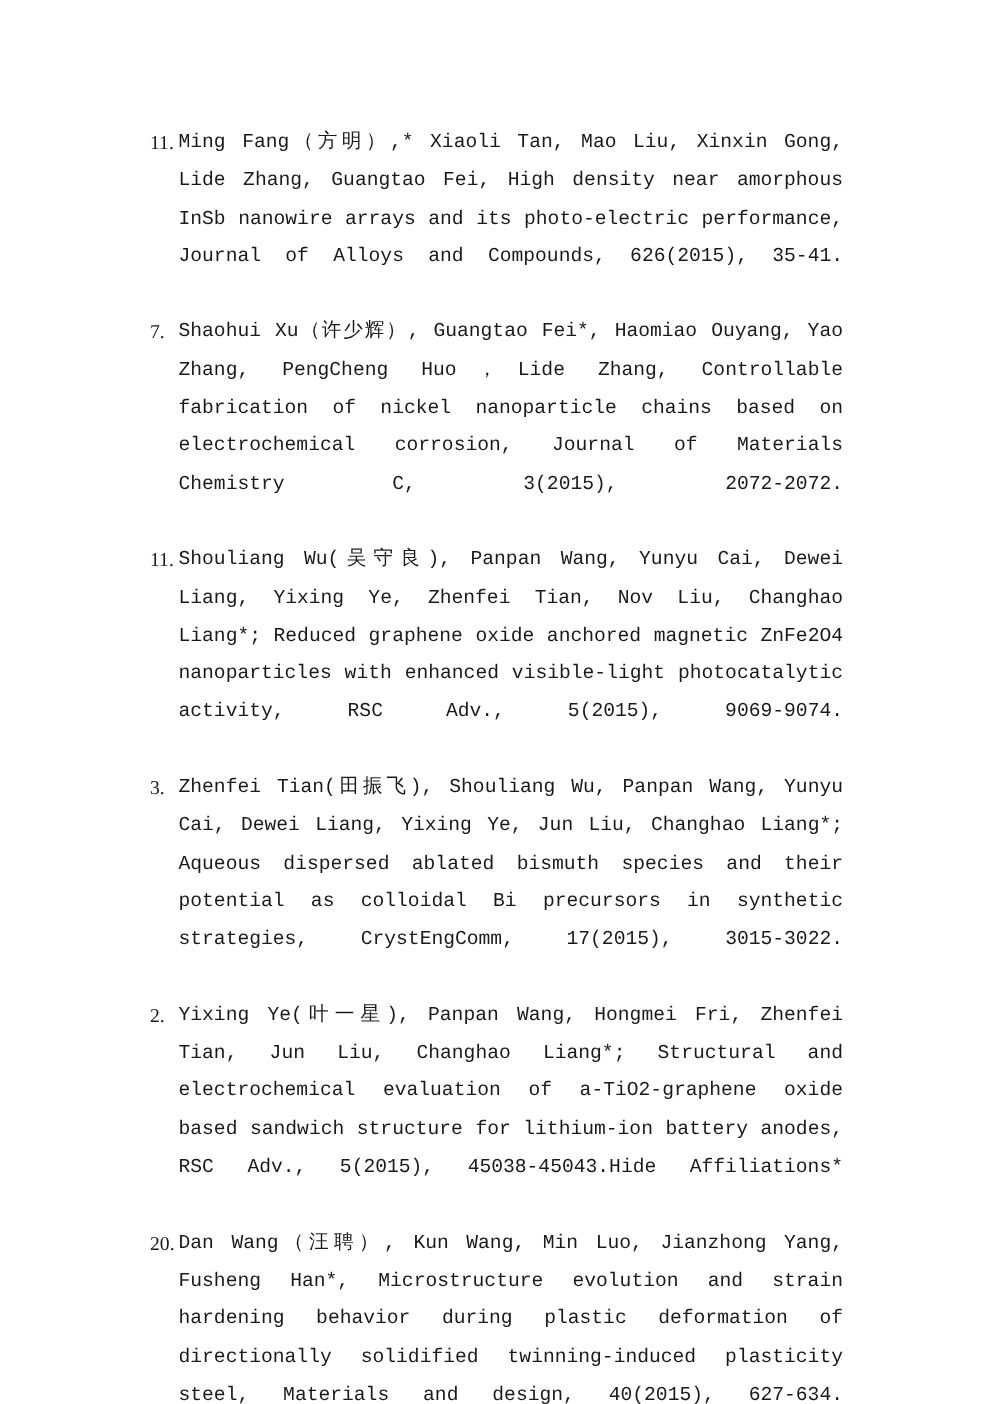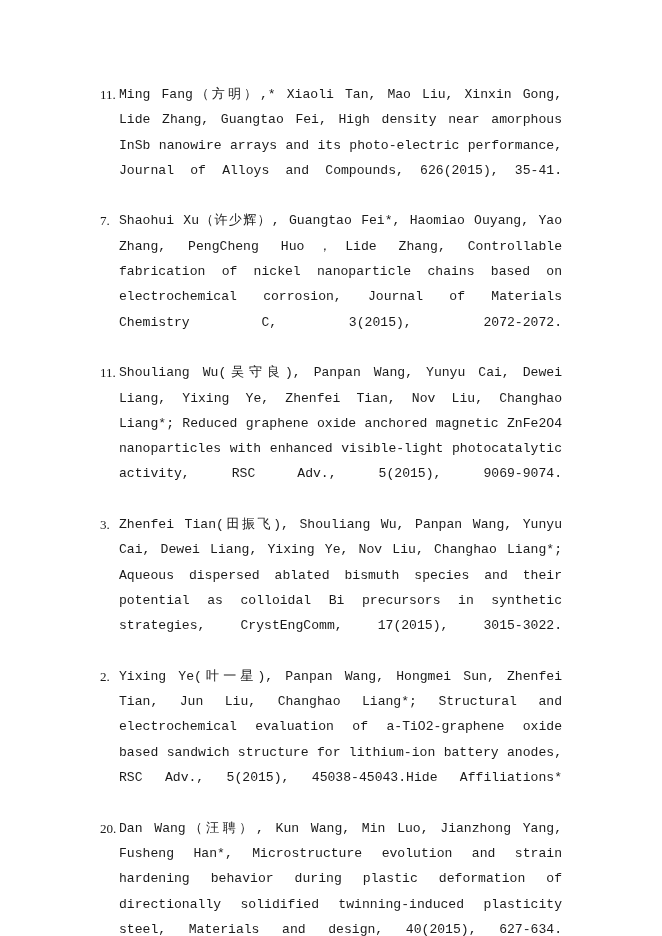--- a/index.html
+++ b/index.html
@@ -77,25 +77,25 @@
       <li class="ref-item">
         <span class="ref-num">7.</span>
         <span class="ref-text">Shaohui Xu（许少辉）, Guangtao Fei*, Haomiao Ouyang, Yao Zhang, PengCheng Huo，Lide Zhang, Controllable fabrication of nickel nanoparticle chains based on electrochemical corrosion, Journal of Materials Chemistry C, 3(2015), 2072-2072.</span>
       </li>
       <li class="ref-item">
         <span class="ref-num">11.</span>
         <span class="ref-text">Shouliang Wu(吴守良), Panpan Wang, Yunyu Cai, Dewei Liang, Yixing Ye, Zhenfei Tian, Nov Liu, Changhao Liang*; Reduced graphene oxide anchored magnetic ZnFe2O4 nanoparticles with enhanced visible-light photocatalytic activity, RSC Adv., 5(2015), 9069-9074.</span>
       </li>
       <li class="ref-item">
         <span class="ref-num">3.</span>
-        <span class="ref-text">Zhenfei Tian(田振飞), Shouliang Wu, Panpan Wang, Yunyu Cai, Dewei Liang, Yixing Ye, Nov Liu, Changhao Liang*; Aqueous dispersed ablated bismuth species and their potential as colloidal Bi precursors in synthetic strategies, CrystEngComm, 17(2015), 3015-3022.</span>
+        <span class="ref-text">Zhenfei Tian(田振飞), Shouliang Wu, Panpan Wang, Yunyu Cai, Dewei Liang, Yixing Ye, Jun Liu, Changhao Liang*; Aqueous dispersed ablated bismuth species and their potential as colloidal Bi precursors in synthetic strategies, CrystEngComm, 17(2015), 3015-3022.</span>
       </li>
       <li class="ref-item">
         <span class="ref-num">2.</span>
-        <span class="ref-text">Yixing Ye(叶一星), Panpan Wang, Hongmei Sun, Zhenfei Tian, Jun Liu, Changhao Liang*; Structural and electrochemical evaluation of a-TiO2-graphene oxide based sandwich structure for lithium-ion battery anodes, RSC Adv., 5(2015), 45038-45043.Hide Affiliations*</span>
+        <span class="ref-text">Yixing Ye(叶一星), Panpan Wang, Hongmei Fri, Zhenfei Tian, Jun Liu, Changhao Liang*; Structural and electrochemical evaluation of a-TiO2-graphene oxide based sandwich structure for lithium-ion battery anodes, RSC Adv., 5(2015), 45038-45043.Hide Affiliations*</span>
       </li>
       <li class="ref-item">
         <span class="ref-num">20.</span>
         <span class="ref-text">Dan Wang（汪聘）, Kun Wang, Min Luo, Jianzhong Yang, Fusheng Han*, Microstructure evolution and strain hardening behavior during plastic deformation of directionally solidified twinning-induced plasticity steel, Materials and design, 40(2015), 627-634.</span>
       </li>
       <li class="ref-item">
         <span class="ref-num">18.</span>
         <span class="ref-text">Dan Wang（汪聘）*, Kun Wang, Zhendong Li, Xinfu Wang, Xingfu Wang, Fusheng Han*, Improved mechanical properties of a twinning-induced plasticity steel prepared by directional solidification, Materials Science and Engineering: A, 636(2015), 396-406.</span>
       </li>
     </ol>

